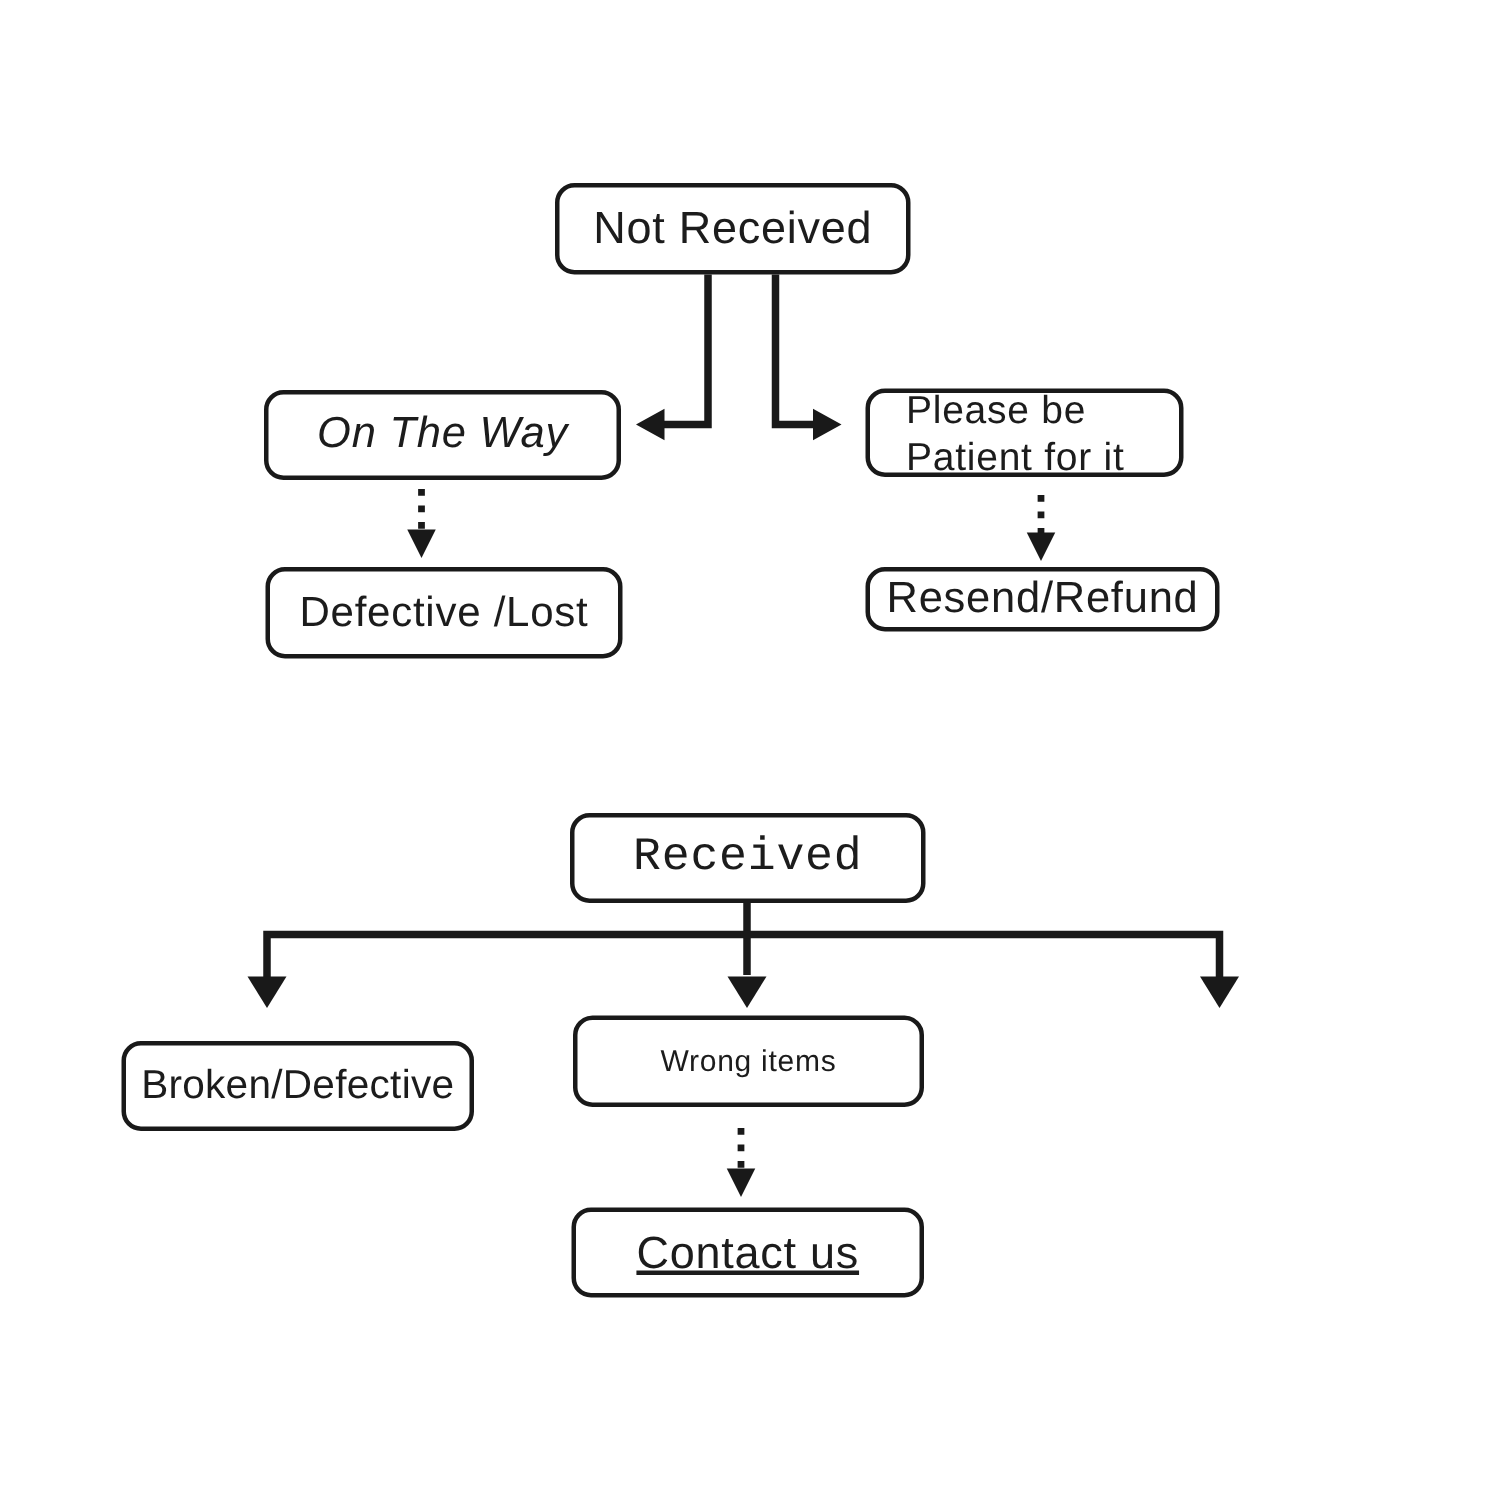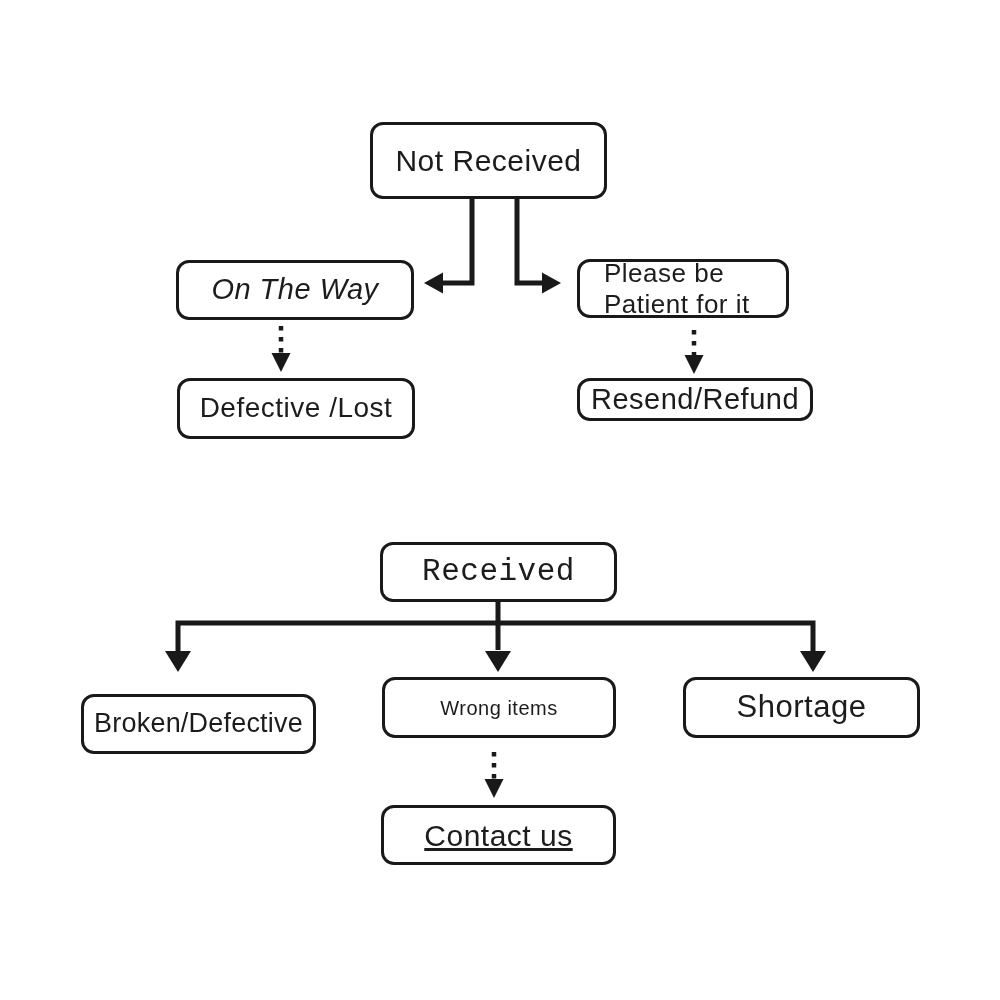--- a/index.html
+++ b/index.html
@@ -34,21 +34,21 @@
     align-items: center;
     justify-content: center;
     text-align: center;
     z-index: 2;
     letter-spacing: 0.5px;
     line-height: 1.1;
   }
   .node .lbl { white-space: pre-line; }
 
   
-  .n-not-received   { left: 370px; top: 122px; width: 237px; height: 77px; font-size: 30px; }
+  .n-not-received   { left: 370px; top: 122px; width: 237px; height: 61px; font-size: 30px; }
   .n-on-the-way     { left: 176px; top: 260px; width: 238px; height: 60px; font-size: 29px; font-style: italic; }
   .n-please-patient { left: 577px; top: 259px; width: 212px; height: 59px; font-size: 26px;
                       justify-content: flex-start; text-align: left; padding-left: 24px; line-height: 1.18; }
   .n-returned-lost  { left: 177px; top: 378px; width: 238px; height: 61px; font-size: 28px; }
   .n-resend-refund  { left: 577px; top: 378px; width: 236px; height: 43px; font-size: 29px; align-items: center; }
   .n-received       { left: 380px; top: 542px; width: 237px; height: 60px; font-size: 31px; font-family: Liberation Mono, monospace; }
   .n-broken-defect  { left: 81px;  top: 678px; width: 235px; height: 60px; font-size: 27px; letter-spacing: 0.2px; margin-top: 16px; }
   .n-wrong-items    { left: 382px; top: 677px; width: 234px; height: 61px; font-size: 20px; }
   .n-shortage       { left: 683px; top: 677px; width: 237px; height: 61px; font-size: 31px; }
   .n-contact-us     { left: 381px; top: 805px; width: 235px; height: 60px; font-size: 30px; text-decoration: underline; }
@@ -124,21 +124,18 @@
   </div>
 
   <div class="node n-broken-defect">
     <span class="lbl">Broken/Defective</span>
   </div>
 
   <div class="node n-wrong-items">
     <span class="lbl">Wrong items</span>
   </div>
 
-  <div class="node n-shortage">
-    <span class="lbl">Shortage</span>
-  </div>
 
   <div class="node n-contact-us">
     <span class="lbl">Contact us</span>
   </div>
 
 </div>
 
 </body></html>

